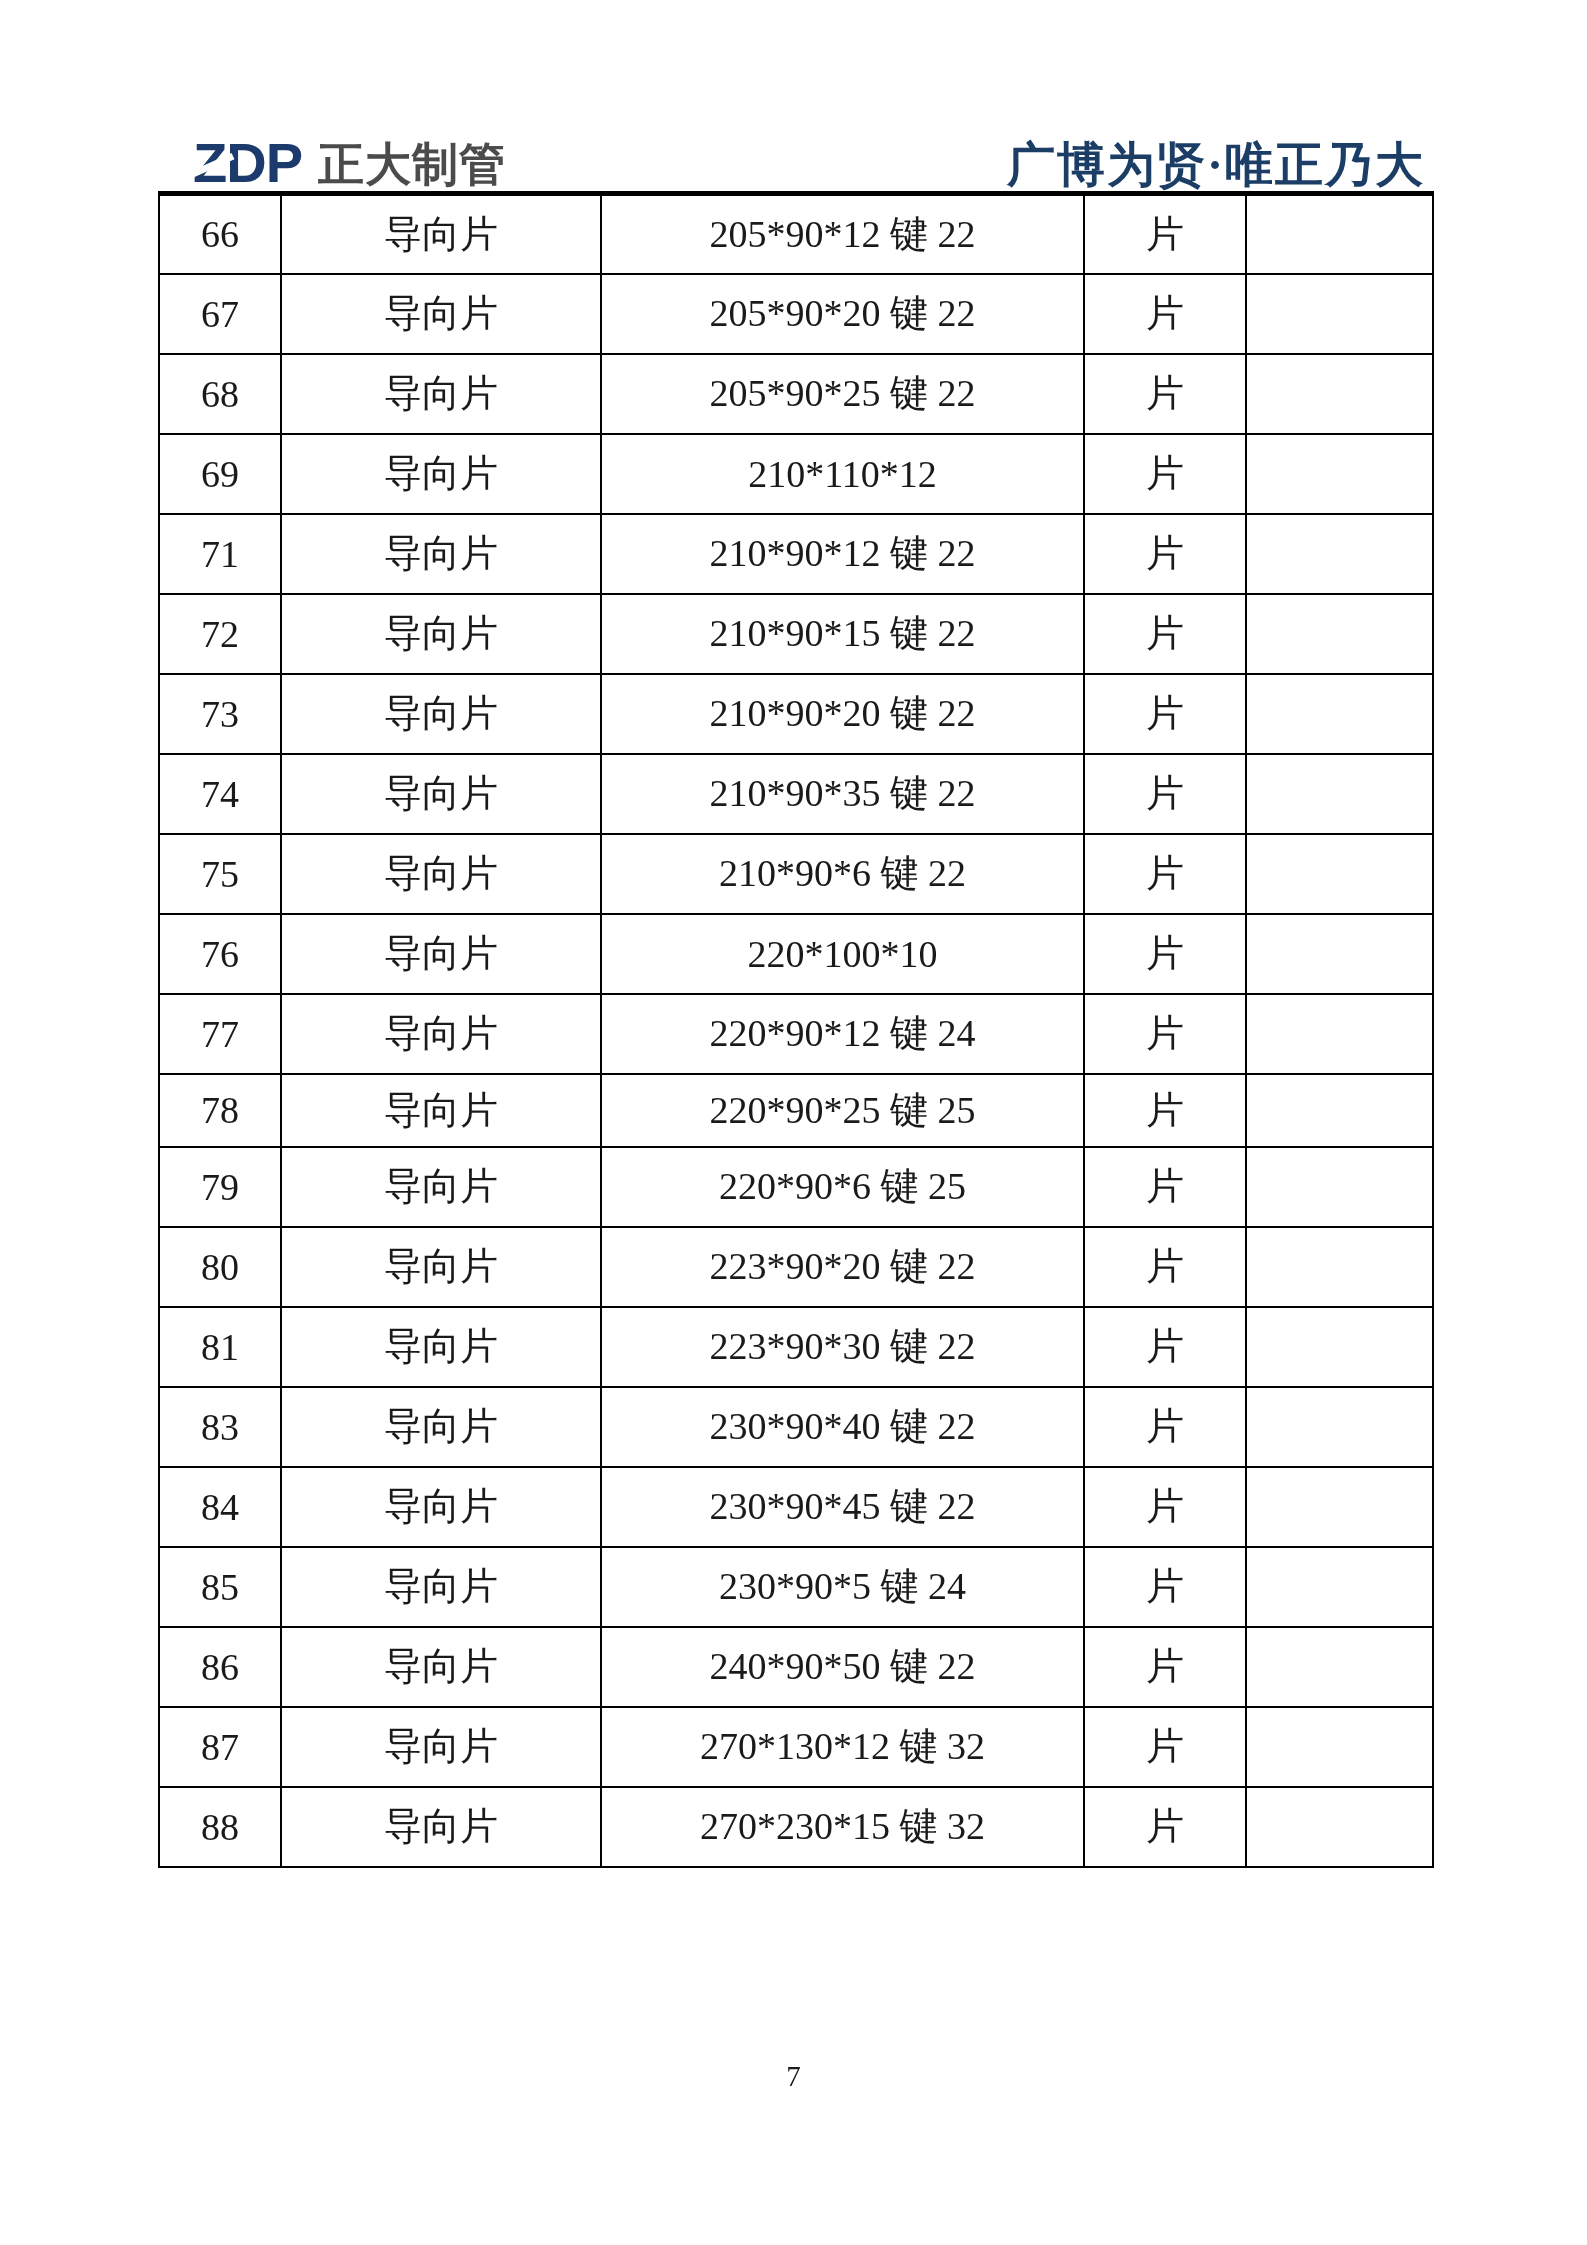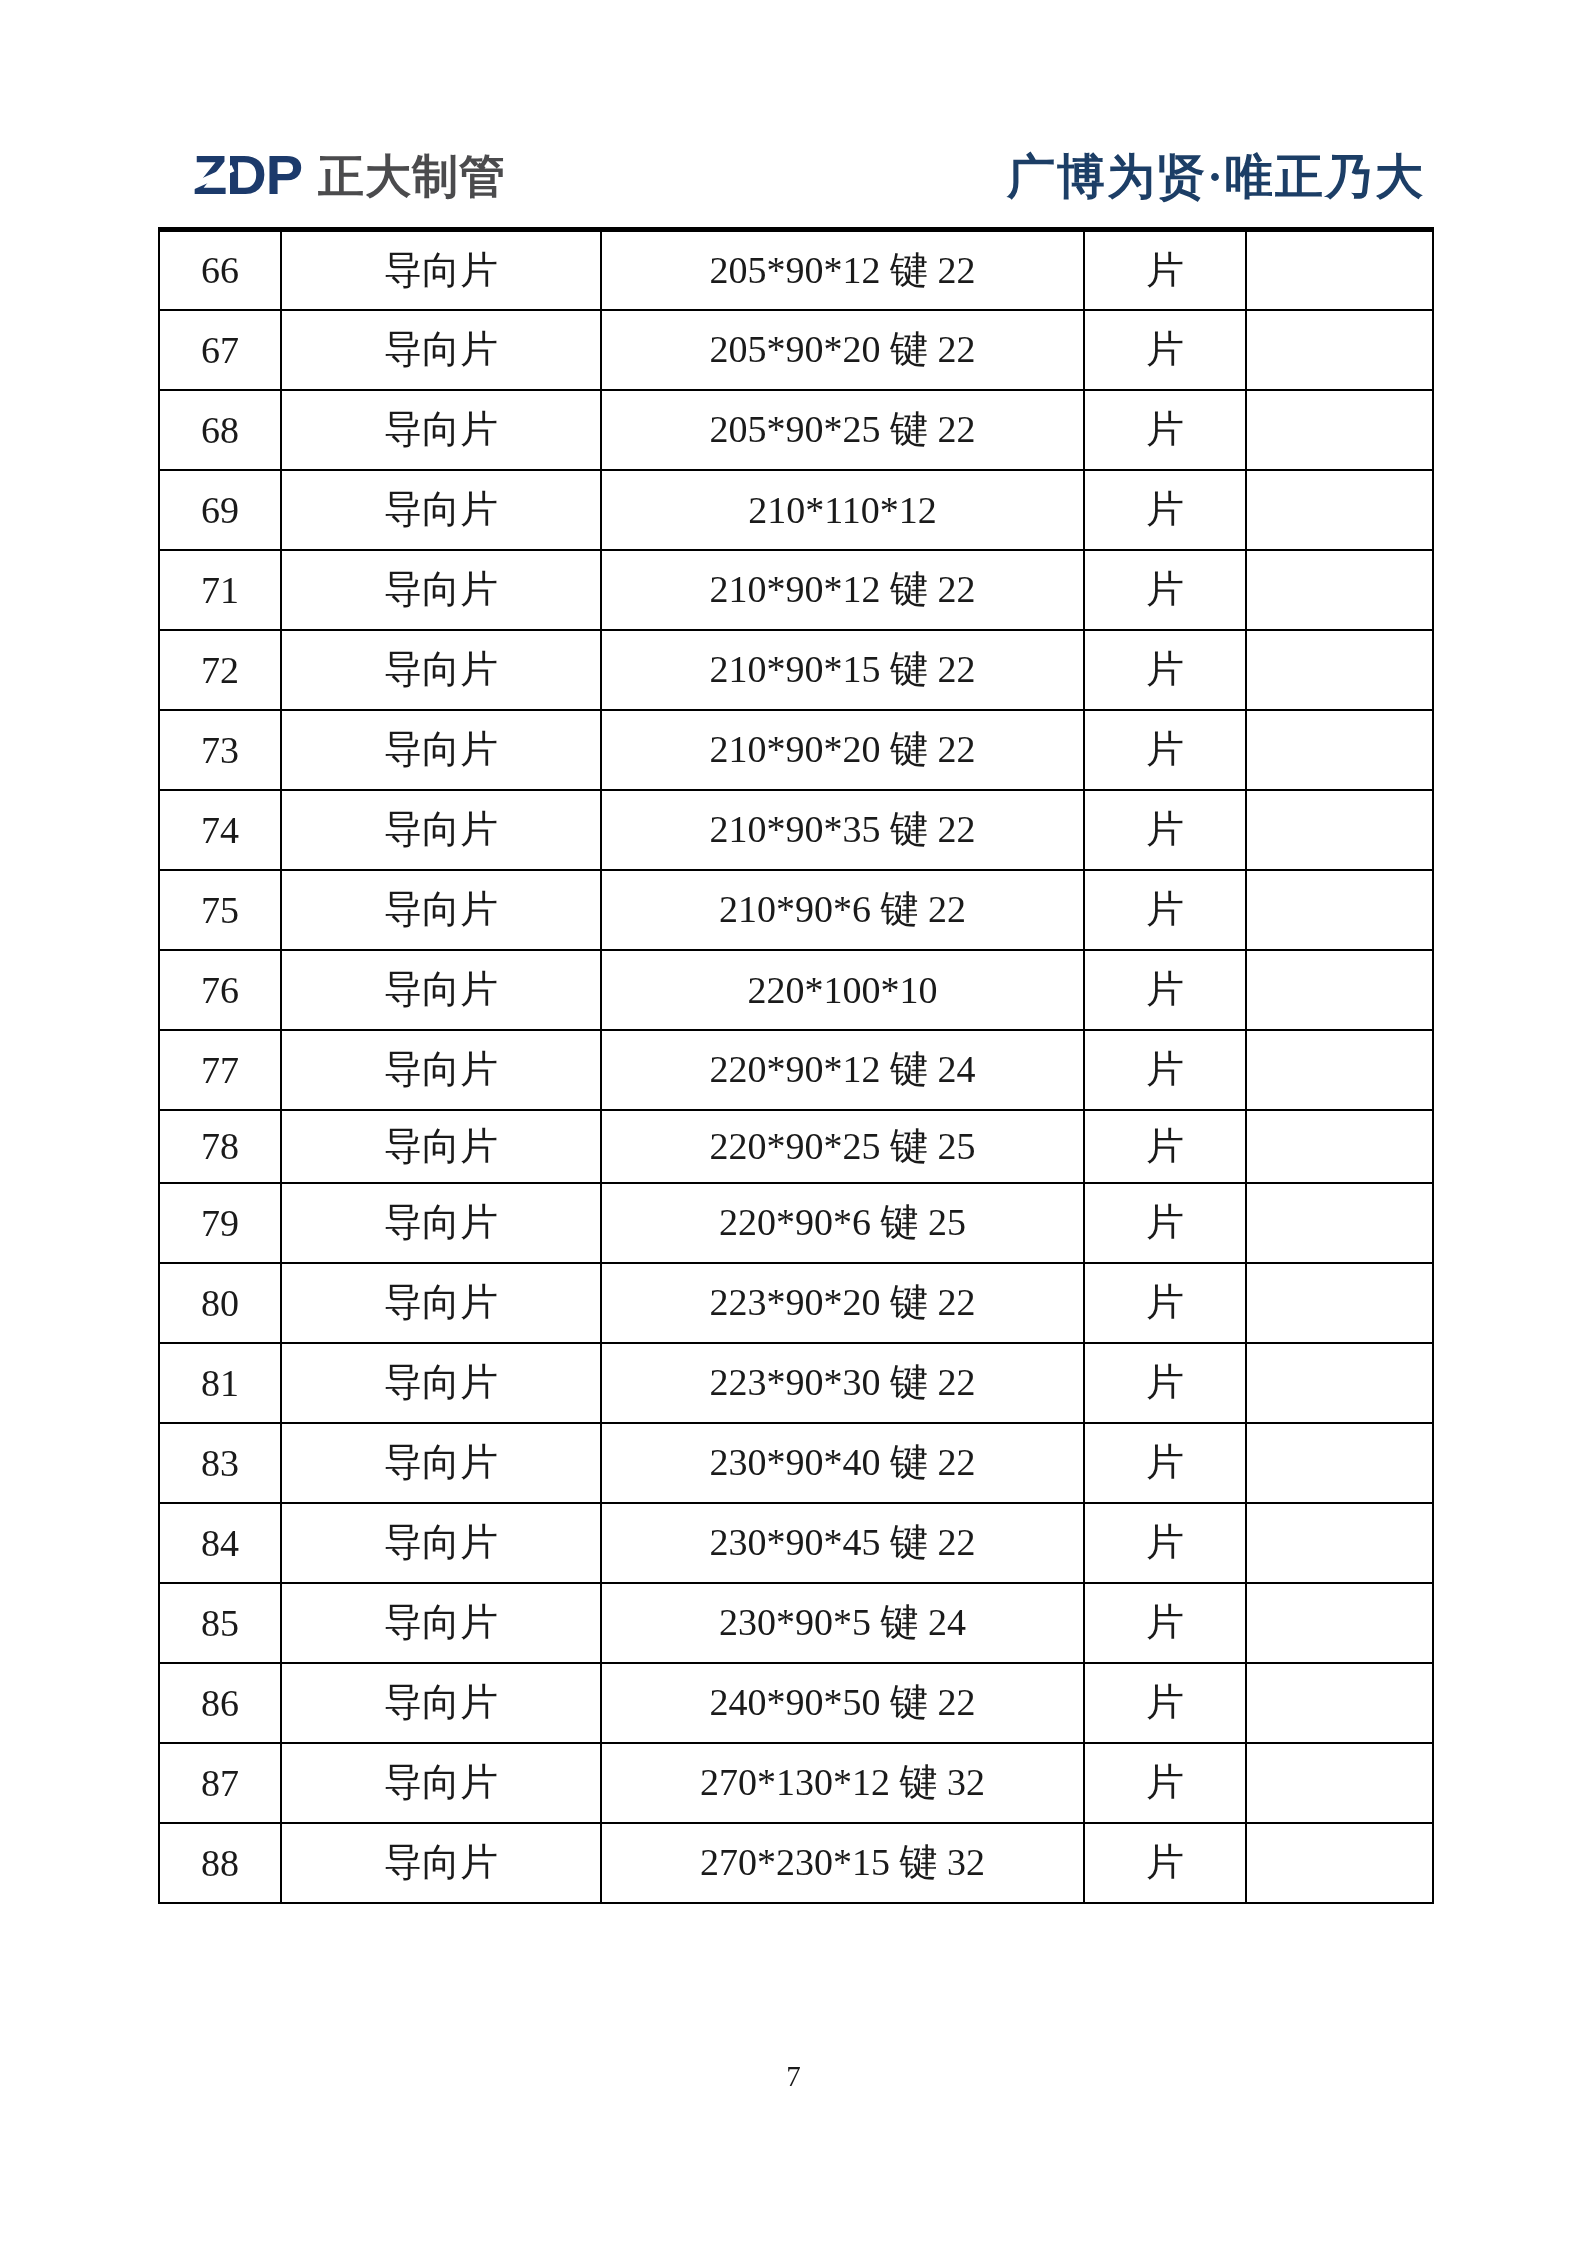--- a/index.html
+++ b/index.html
@@ -6,21 +6,21 @@
   body{
     width:1587px;height:2245px;
     background:#ffffff;
     font-family:"Liberation Serif","DejaVu Serif",serif;
     position:relative;
     overflow:hidden;
   }
   .page{position:absolute;inset:0;background:#fff;}
 
   
-  .header{position:absolute;left:0;top:16px;width:100%;height:195px;}
+  .header{position:absolute;left:0;top:4px;width:100%;height:195px;}
   .logo{
     position:absolute;left:193px;top:130px;height:54px;
     display:flex;align-items:flex-end;white-space:nowrap;
   }
   .logo-zdp{
     position:relative;
     font-family:"Liberation Sans","DejaVu Sans",sans-serif;
     font-weight:bold;
     font-size:56px;line-height:50px;
     letter-spacing:-1px;
@@ -60,21 +60,21 @@
   .spec-table td{
     border:2px solid #000000;
     text-align:center;
     vertical-align:middle;
     font-size:38px;
     color:#1a1a1a;
     padding:0;
     white-space:nowrap;
     overflow:hidden;
   }
-  .spec-table{border:2px solid #000;border-top:5px solid #000;margin-top:36px;}
+  .spec-table{border:2px solid #000;border-top:5px solid #000;}
   .spec-table tr{height:80px;}
   .spec-table tr.tall{height:73px;}
 
   
   .footer{
     position:absolute;left:0;top:2060px;width:100%;
     text-align:center;
     font-size:29px;color:#1a1a1a;
   }
 </style>

